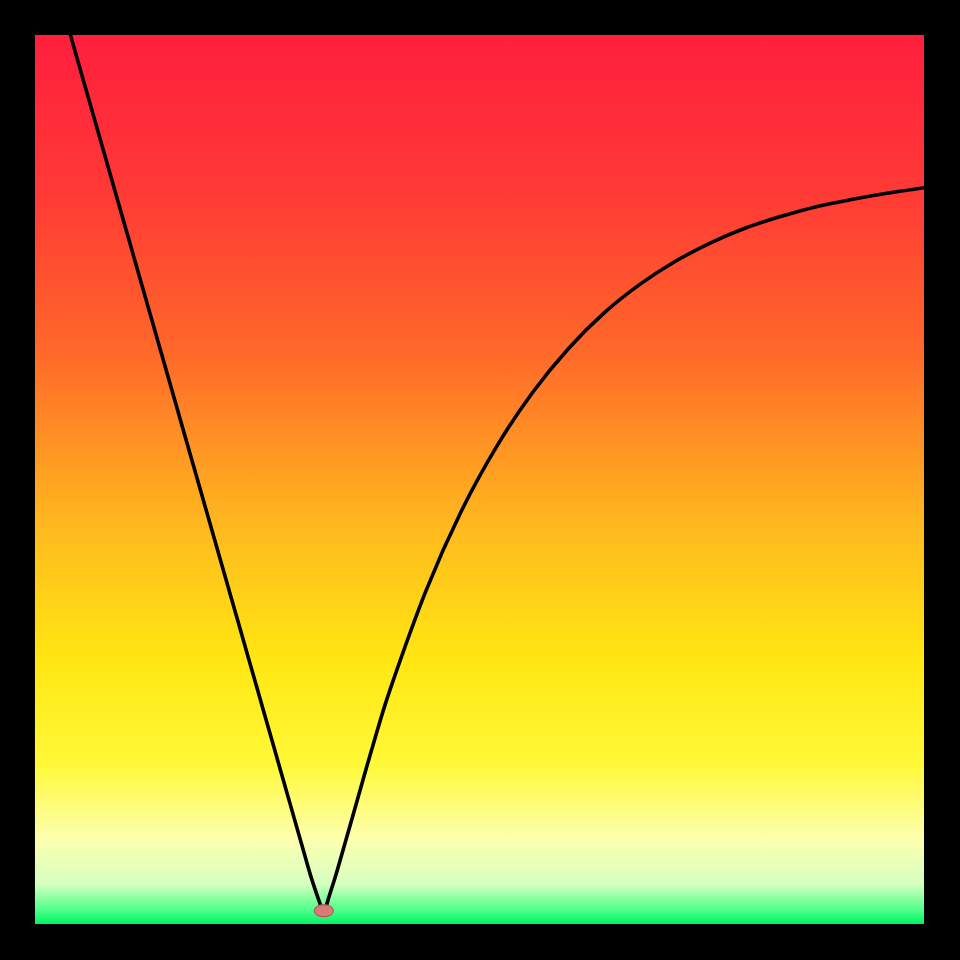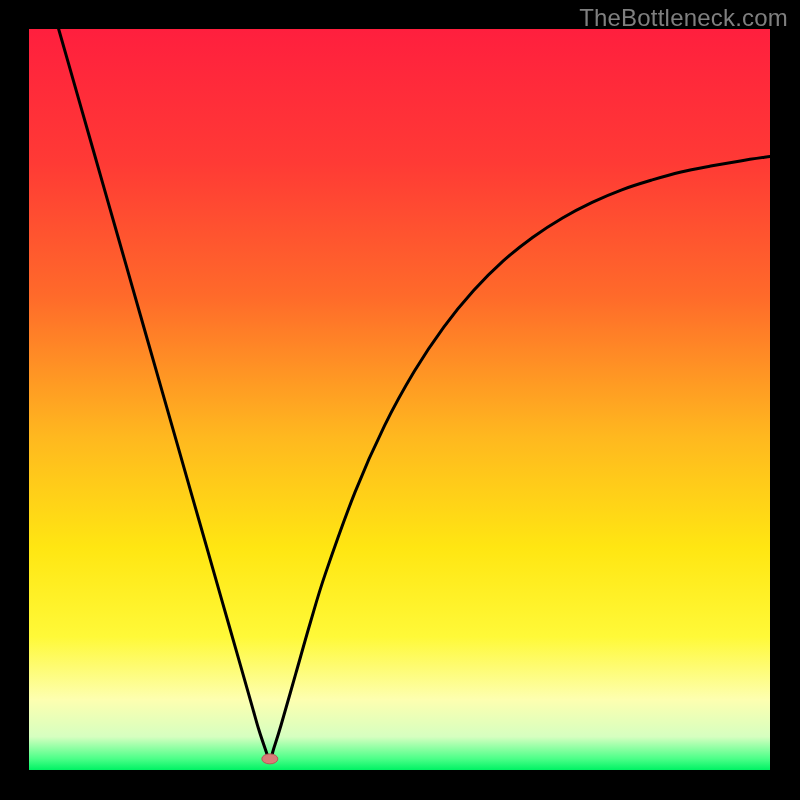--- a/index.html
+++ b/index.html
@@ -49,14 +49,13 @@
           <stop offset="90.50%" stop-color="#fdffb0"></stop>
           <stop offset="95.50%" stop-color="#d6ffc0"></stop>
           <stop offset="98.50%" stop-color="#4bff88"></stop>
           <stop offset="100.00%" stop-color="#00f264"></stop>
         </linearGradient>
     </defs>
     <rect x="0" y="0" width="741" height="741" fill="url(#bg-grad)"></rect>
     <path id="curve-path" fill="none" stroke-width="3" stroke-linecap="round" stroke-linejoin="round" d="M 29.64 0.00 C 32.11 8.65, 39.52 34.58, 44.46 51.87 C 49.40 69.16, 54.34 86.45, 59.28 103.74 C 64.22 121.03, 69.16 138.32, 74.10 155.61 C 79.04 172.90, 83.98 190.19, 88.92 207.48 C 93.86 224.77, 98.80 242.06, 103.74 259.35 C 108.68 276.64, 113.62 293.93, 118.56 311.22 C 123.50 328.51, 128.44 345.80, 133.38 363.09 C 138.32 380.38, 143.26 397.67, 148.20 414.96 C 153.14 432.25, 158.08 449.54, 163.02 466.83 C 167.96 484.12, 172.90 501.41, 177.84 518.70 C 182.78 535.99, 187.72 553.28, 192.66 570.57 C 197.60 587.86, 202.54 605.15, 207.48 622.44 C 212.42 639.73, 218.59 661.34, 222.30 674.31 C 226.00 687.28, 227.24 692.22, 229.71 700.25 C 232.18 708.27, 235.27 717.16, 237.12 722.48 C 238.97 727.79, 239.59 732.48, 240.83 732.11 C 242.06 731.74, 242.68 726.18, 244.53 720.25 C 246.38 714.32, 248.24 709.14, 251.94 696.54 C 255.65 683.94, 261.82 661.96, 266.76 644.67 C 271.70 627.38, 276.64 609.47, 281.58 592.80 C 286.52 576.13, 288.99 566.25, 296.40 544.63 C 303.81 523.02, 316.16 487.82, 326.04 463.13 C 335.92 438.43, 345.80 416.57, 355.68 396.44 C 365.56 376.30, 375.44 358.77, 385.32 342.34 C 395.20 325.92, 405.08 311.34, 414.96 297.88 C 424.84 284.42, 434.72 272.56, 444.60 261.57 C 454.48 250.58, 464.36 240.82, 474.24 231.93 C 484.12 223.04, 494.00 215.38, 503.88 208.22 C 513.76 201.06, 523.64 194.76, 533.52 188.96 C 543.40 183.15, 553.28 178.09, 563.16 173.39 C 573.04 168.70, 582.92 164.50, 592.80 160.80 C 602.68 157.09, 612.56 154.13, 622.44 151.16 C 632.32 148.20, 642.20 145.36, 652.08 143.01 C 661.96 140.67, 671.84 138.94, 681.72 137.09 C 691.60 135.23, 701.48 133.50, 711.36 131.90 C 721.24 130.29, 736.06 128.19, 741.00 127.45" stroke="#000000"></path>
     <ellipse id="min-marker" rx="8" ry="5" cx="240.83" cy="729.88" fill="#d97b78" stroke="#b55a57" stroke-width="1"></ellipse>
   </svg>
-  <div class="watermark">TheBottleneck.com</div>
 </div>
 
 </body></html>

